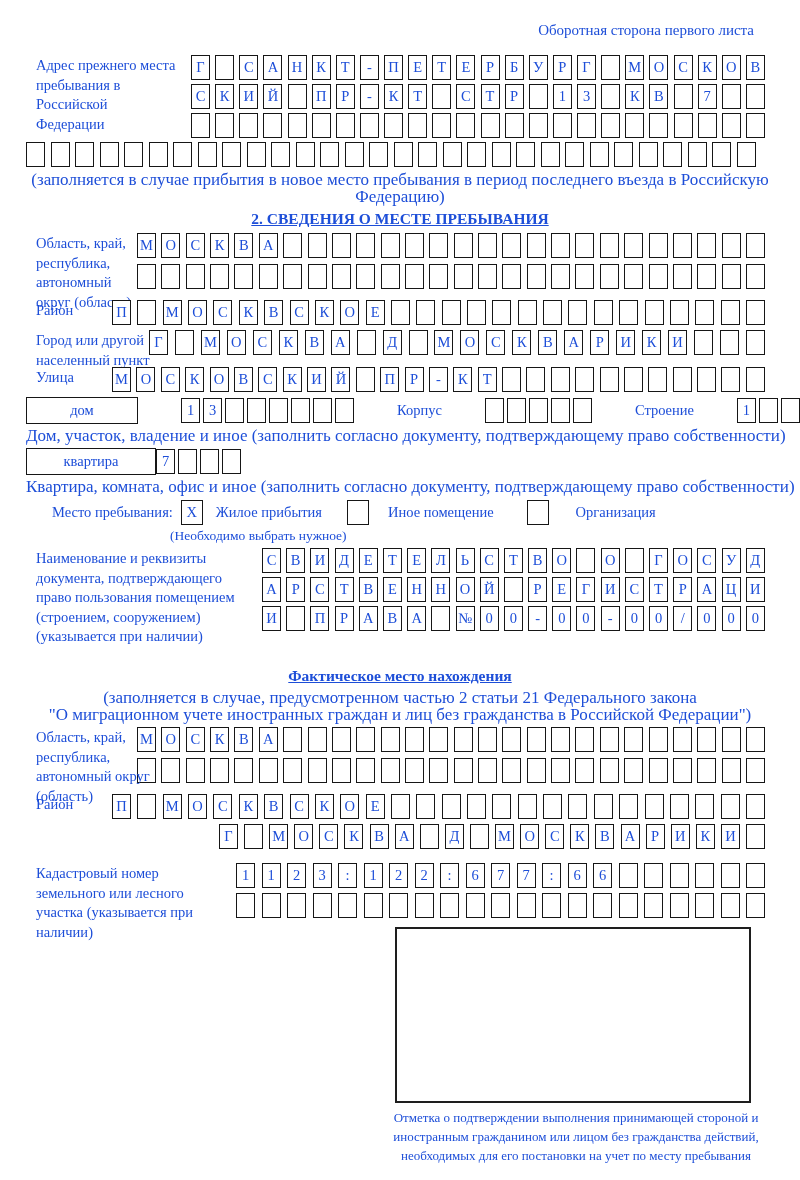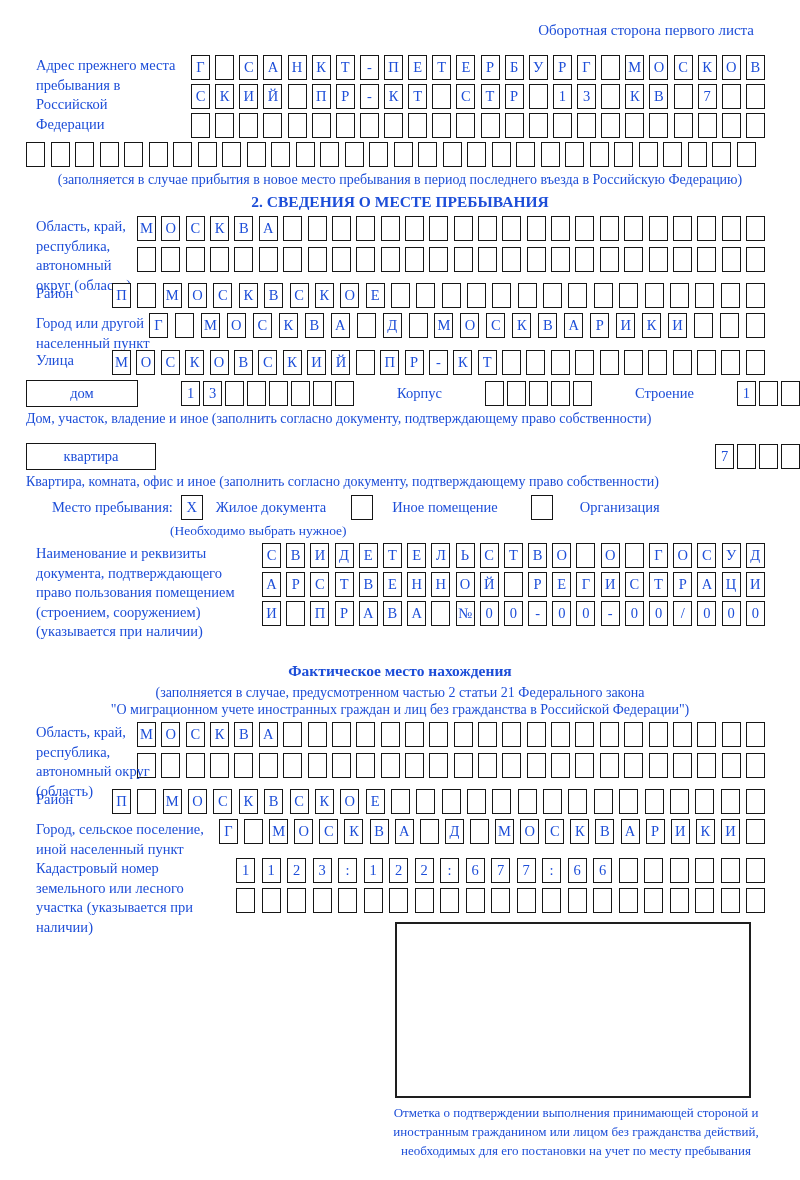--- a/index.html
+++ b/index.html
@@ -12,23 +12,23 @@
   .lbl{position:absolute;left:36px;top:1px;font-size:14.5px;line-height:19.5px;}
   .block{position:relative;padding-left:9px;}
   .rows{display:flex;flex-direction:column;gap:4px;}
   .boxrow{display:flex;justify-content:space-between;}
   .cell{
     width:19px;height:25px;box-sizing:border-box;border:1.6px solid #161616;
     display:flex;align-items:center;justify-content:center;
     font-size:14.5px;background:#fff;flex:0 0 auto;
   }
   .boxgroup{display:flex;gap:3px;}
-  .note{font-size:14px;line-height:17px;}
+  .note{font-size:17px;line-height:17px;}
   .note.center{text-align:center;}
-  .sect-title{text-align:center;font-weight:bold;font-size:15.5px;line-height:21px;}
+  .sect-title{text-align:center;font-weight:bold;font-size:15.5px;line-height:21px;text-decoration:underline;}
   .widebox{
     box-sizing:border-box;border:1.6px solid #161616;height:27px;
     display:flex;align-items:center;justify-content:center;font-size:14.5px;
   }
   .domrow{display:flex;justify-content:space-between;align-items:center;margin-left:26px;width:796px;}
   .inline-label{font-size:14.5px;}
   .mestorow{display:flex;align-items:center;margin-left:52px;font-size:14.5px;}
   .checkbox{
     width:22px;height:25px;box-sizing:border-box;border:1.6px solid #161616;
     display:flex;align-items:center;justify-content:center;font-size:14.5px;
@@ -342,35 +342,35 @@
     <span class="inline-label">Строение</span>
     <span class="boxgroup">
         <span class="cell">1</span>
         <span class="cell"></span>
         <span class="cell"></span>
         <span class="cell"></span>
       </span>
   </div>
   <div class="note" style="margin:3px 0 0 26px;">Дом, участок, владение и иное (заполнить согласно документу, подтверждающему право собственности)</div>
 
-  <div style="display:flex;align-items:center;margin:16px 0 0 26px;gap:0;justify-content:space-between;">
+  <div style="display:flex;align-items:center;margin:4px 0 0 26px;gap:0;">
     <span class="widebox" style="width:130px;">квартира</span>
     <span class="boxgroup">
         <span class="cell">7</span>
         <span class="cell"></span>
         <span class="cell"></span>
         <span class="cell"></span>
       </span>
   </div>
   <div class="note" style="margin:3px 0 0 26px;">Квартира, комната, офис и иное (заполнить согласно документу, подтверждающему право собственности)</div>
 
   <div class="mestorow" style="margin-top:5px;">
     <span>Место пребывания:</span>
     <span class="checkbox" style="margin-left:8px;">X</span>
-    <span style="margin-left:13px;">Жилое документа</span>
+    <span style="margin-left:13px;">Жилое прибытия</span>
     <span class="checkbox" style="margin-left:25px;"></span>
     <span style="margin-left:19px;">Иное помещение</span>
     <span class="checkbox" style="margin-left:33px;"></span>
     <span style="margin-left:27px;">Организация</span>
   </div>
   <div class="note" style="margin:2px 0 0 170px;font-size:13.5px;">(Необходимо выбрать нужное)</div>
 
   <div class="block" style="margin-top:4px;">
     <div class="lbl" style="width:200px;">Наименование и реквизиты документа, подтверждающего право пользования помещением (строением, сооружением) (указывается при наличии)</div>
     <div class="rows" style="margin-left:253px;width:503px;">
@@ -538,21 +538,20 @@
         <span class="cell"></span>
         <span class="cell"></span>
         <span class="cell"></span>
         <span class="cell"></span>
         <span class="cell"></span>
         <span class="cell"></span>
       </div>
   </div>
 
   <div class="block" style="margin-top:5px;">
-    <div class="lbl" style="width:178px;">Город, сельское поселение, иной населенный пункт</div>
     <div class="boxrow" style="margin-left:210px;width:546px;">
         <span class="cell">Г</span>
         <span class="cell"></span>
         <span class="cell">М</span>
         <span class="cell">О</span>
         <span class="cell">С</span>
         <span class="cell">К</span>
         <span class="cell">В</span>
         <span class="cell">А</span>
         <span class="cell"></span>

